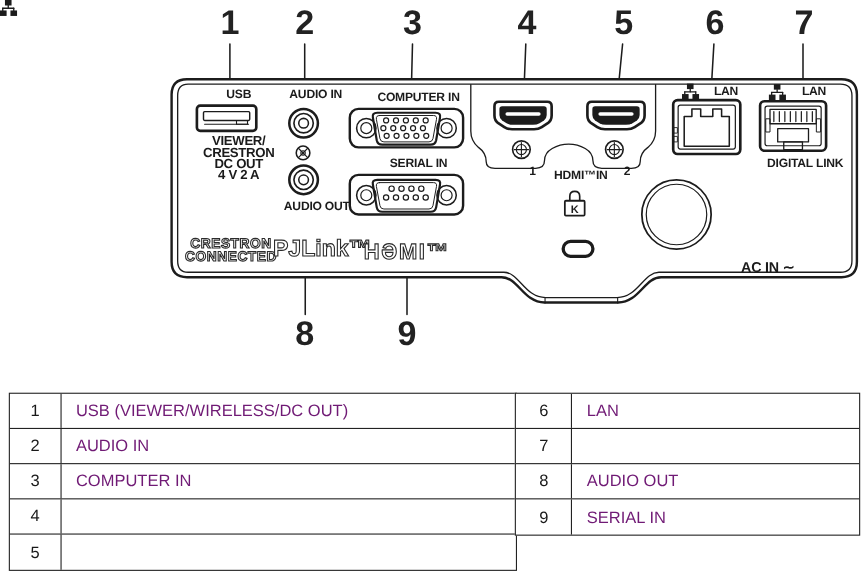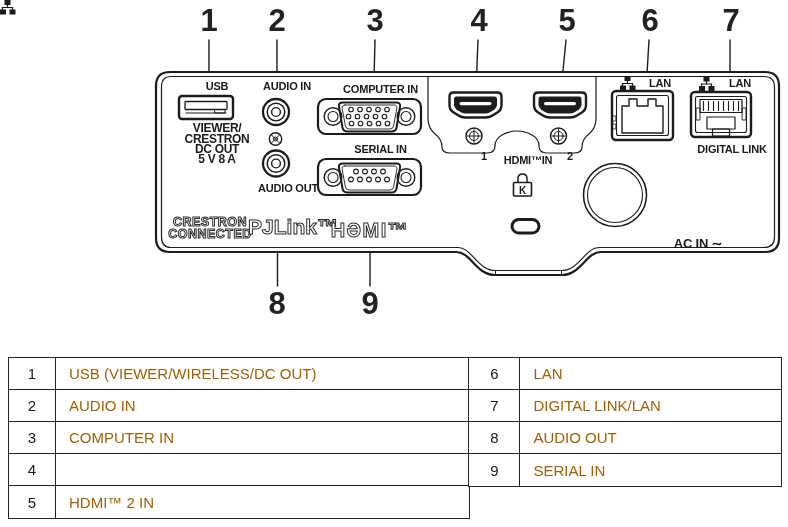--- a/index.html
+++ b/index.html
@@ -34,21 +34,21 @@
   .trow{display:flex;height:32px;border-bottom:1.6px solid #222;box-sizing:border-box;}
   .trow:last-child{border-bottom:none;}
   .tnum{
     width:47px;border-right:1.6px solid #222;box-sizing:border-box;
     display:flex;align-items:center;justify-content:center;
     font-size:15px;color:#191919;flex:none;
   }
   .rtable .tnum{width:51px;}
   .tlabel{
     flex:1;display:flex;align-items:center;padding-left:13px;
-    font-size:15px;color:#a16207;white-space:nowrap;
+    font-size:15px;color:#701a75;white-space:nowrap;
   }
 </style>
 </head>
 <body>
 
 <div id="stage">
 
   <svg class="abs" style="left:0;top:0" width="788" height="350" viewBox="0 0 788 350">
     <g fill="none" stroke="#1c1c1c" stroke-linecap="round" stroke-linejoin="round">
 
@@ -226,21 +226,21 @@
   <div class="callout" style="left:567px;top:5px">5</div>
   <div class="callout" style="left:650px;top:5px">6</div>
   <div class="callout" style="left:731px;top:5px">7</div>
   <div class="callout" style="left:277px;top:288px">8</div>
   <div class="callout" style="left:370px;top:288px">9</div>
 
   <div class="plabel" style="left:206px;top:86px">USB</div>
   <div class="plabel small" style="left:206px;top:128px">VIEWER/</div>
   <div class="plabel small" style="left:206px;top:138.5px">CRESTRON</div>
   <div class="plabel small" style="left:206px;top:149px">DC OUT</div>
-  <div class="plabel small" style="left:206px;top:159px">5 V 8 A</div>
+  <div class="plabel small" style="left:206px;top:159px">4 V 2 A</div>
   <div class="plabel" style="left:276px;top:86px">AUDIO IN</div>
   <div class="plabel" style="left:369.5px;top:89px">COMPUTER IN</div>
   <div class="plabel" style="left:369.5px;top:149px">SERIAL IN</div>
   <div class="plabel" style="left:277px;top:188px">AUDIO OUT</div>
   <div class="plabel" style="left:473px;top:156px">1</div>
   <div class="plabel" style="left:517px;top:160px">HDMI™IN</div>
   <div class="plabel" style="left:559px;top:156px">2</div>
   <div class="plabel" style="left:649px;top:83px">LAN</div>
   <div class="plabel" style="left:729px;top:83px">LAN</div>
   <div class="plabel" style="left:721px;top:149px">DIGITAL LINK</div>
@@ -262,32 +262,30 @@
     </div>
     <div class="trow">
       <div class="tnum">3</div>
       <div class="tlabel">COMPUTER IN</div>
     </div>
     <div class="trow">
       <div class="tnum">4</div>
     </div>
     <div class="trow">
       <div class="tnum">5</div>
-      <div class="tlabel">HDMI™ 2 IN</div>
     </div>
   </div>
 
   <div class="ltable rtable" style="left:468.4px;top:357px;width:314px;height:129.6px">
     <div class="trow">
       <div class="tnum">6</div>
       <div class="tlabel">LAN</div>
     </div>
     <div class="trow">
       <div class="tnum">7</div>
-      <div class="tlabel">DIGITAL LINK/LAN</div>
     </div>
     <div class="trow">
       <div class="tnum">8</div>
       <div class="tlabel">AUDIO OUT</div>
     </div>
     <div class="trow">
       <div class="tnum">9</div>
       <div class="tlabel">SERIAL IN</div>
     </div>
   </div>

